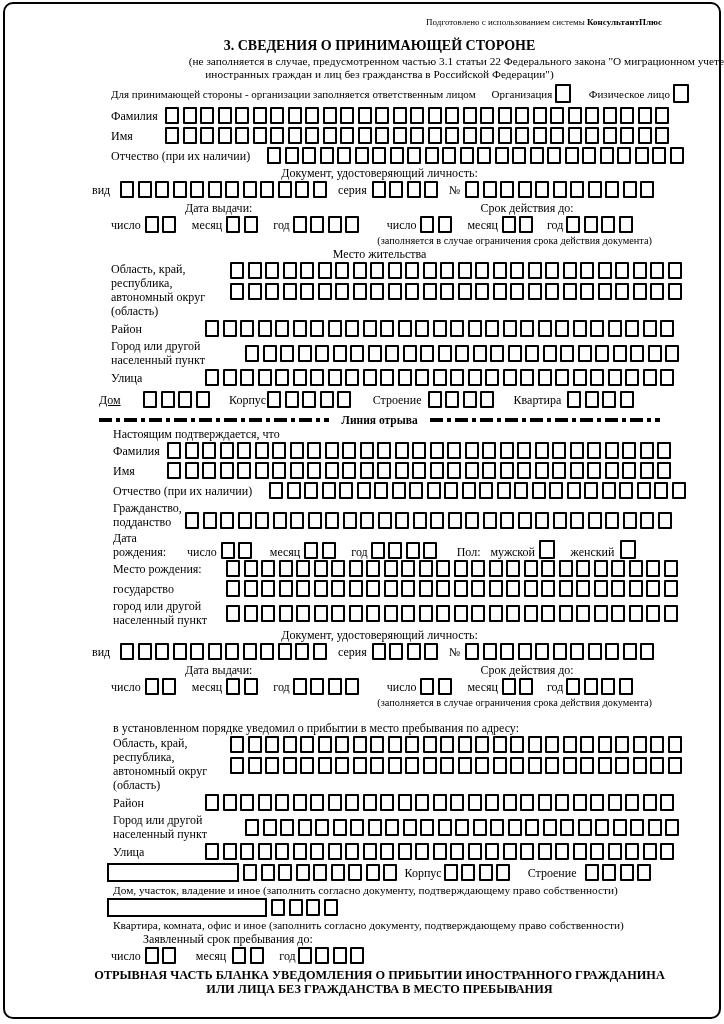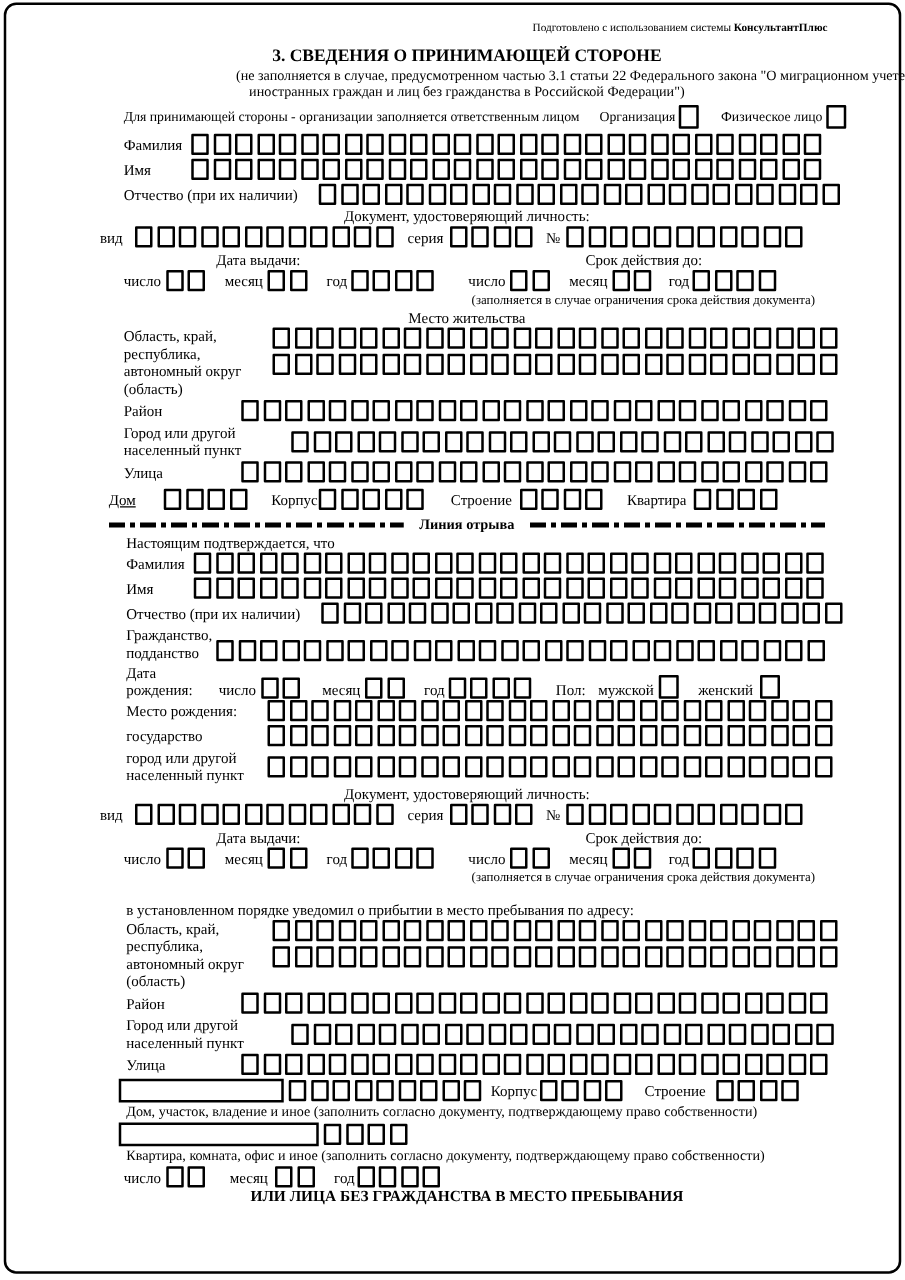--- a/index.html
+++ b/index.html
@@ -5,21 +5,21 @@
   html,body { margin:0; padding:0; background:#fff; }
   .page {
     position:relative; width:724px; height:1024px; background:#fff;
     font-family:"Liberation Serif","DejaVu Serif",serif; color:#000;
     overflow:hidden;
   }
   .frame {
     position:absolute; top:2px; left:3px; right:3px; bottom:5px;
     border:2px solid #000; border-radius:10px; pointer-events:none;
   }
-  .content { position:absolute; top:16px; left:0; right:0;padding-left:23px; }
+  .content { position:absolute; top:16px; left:12px; right:0;padding-left:23px; }
   .cap { font-size:12px; line-height:13px; }
   .cap b { font-weight:bold; }
   .row { display:flex; align-items:center; font-size:12px; }
   .lbl { flex:none; line-height:14px; white-space:nowrap; }
   .lbl.pre { white-space:pre-line; }
   .cells { display:inline-flex; flex:none; }
   .c {
     flex:none; width:14px; height:17px; border:2px solid #000;
     box-sizing:border-box; background:#fff; margin-right:3.5px; border-radius:1px;
   }
@@ -955,34 +955,36 @@
       <div class="row" style="padding-left: 72px; margin-top: 1px;">
         <span class="rect" style="width: 160px;"></span>
         <span class="cells" style="margin-left: 4px;">
           <span class="c"></span>
           <span class="c"></span>
           <span class="c"></span>
           <span class="c"></span>
         </span>
       </div>
       <div class="cap" style="padding-left: 78px; font-size: 11.3px; margin-top: 2px;"><span>Квартира, комната, офис и иное (заполнить согласно документу, подтверждающему право собственности)</span></div>
+      <div class="cap" style="padding-left: 108px; margin-top: 1px;"><span>Заявленный срок пребывания до:</span></div>
       <div class="row" style="padding-left: 76px; margin-top: 1px;">
         <span class="lbl">число</span>
         <span class="cells" style="margin-left: 4px;">
           <span class="c"></span>
           <span class="c"></span>
         </span>
         <span class="lbl" style="margin-left: 16px;">месяц</span>
         <span class="cells" style="margin-left: 6px;">
           <span class="c"></span>
           <span class="c"></span>
         </span>
         <span class="lbl" style="margin-left: 12px;">год</span>
         <span class="cells" style="margin-left: 2px;">
           <span class="c"></span>
           <span class="c"></span>
           <span class="c"></span>
           <span class="c"></span>
         </span>
       </div>
+      <div class="cap" style="text-align: center; font-size: 12.3px; font-weight: bold; margin-top: 5px;"><span>ОТРЫВНАЯ ЧАСТЬ БЛАНКА УВЕДОМЛЕНИЯ О ПРИБЫТИИ ИНОСТРАННОГО ГРАЖДАНИНА</span></div>
       <div class="cap" style="text-align: center; font-size: 12.3px; font-weight: bold; margin-top: 1px;"><span>ИЛИ ЛИЦА БЕЗ ГРАЖДАНСТВА В МЕСТО ПРЕБЫВАНИЯ</span></div>
     </div>
 </div>
 
 </body></html>

